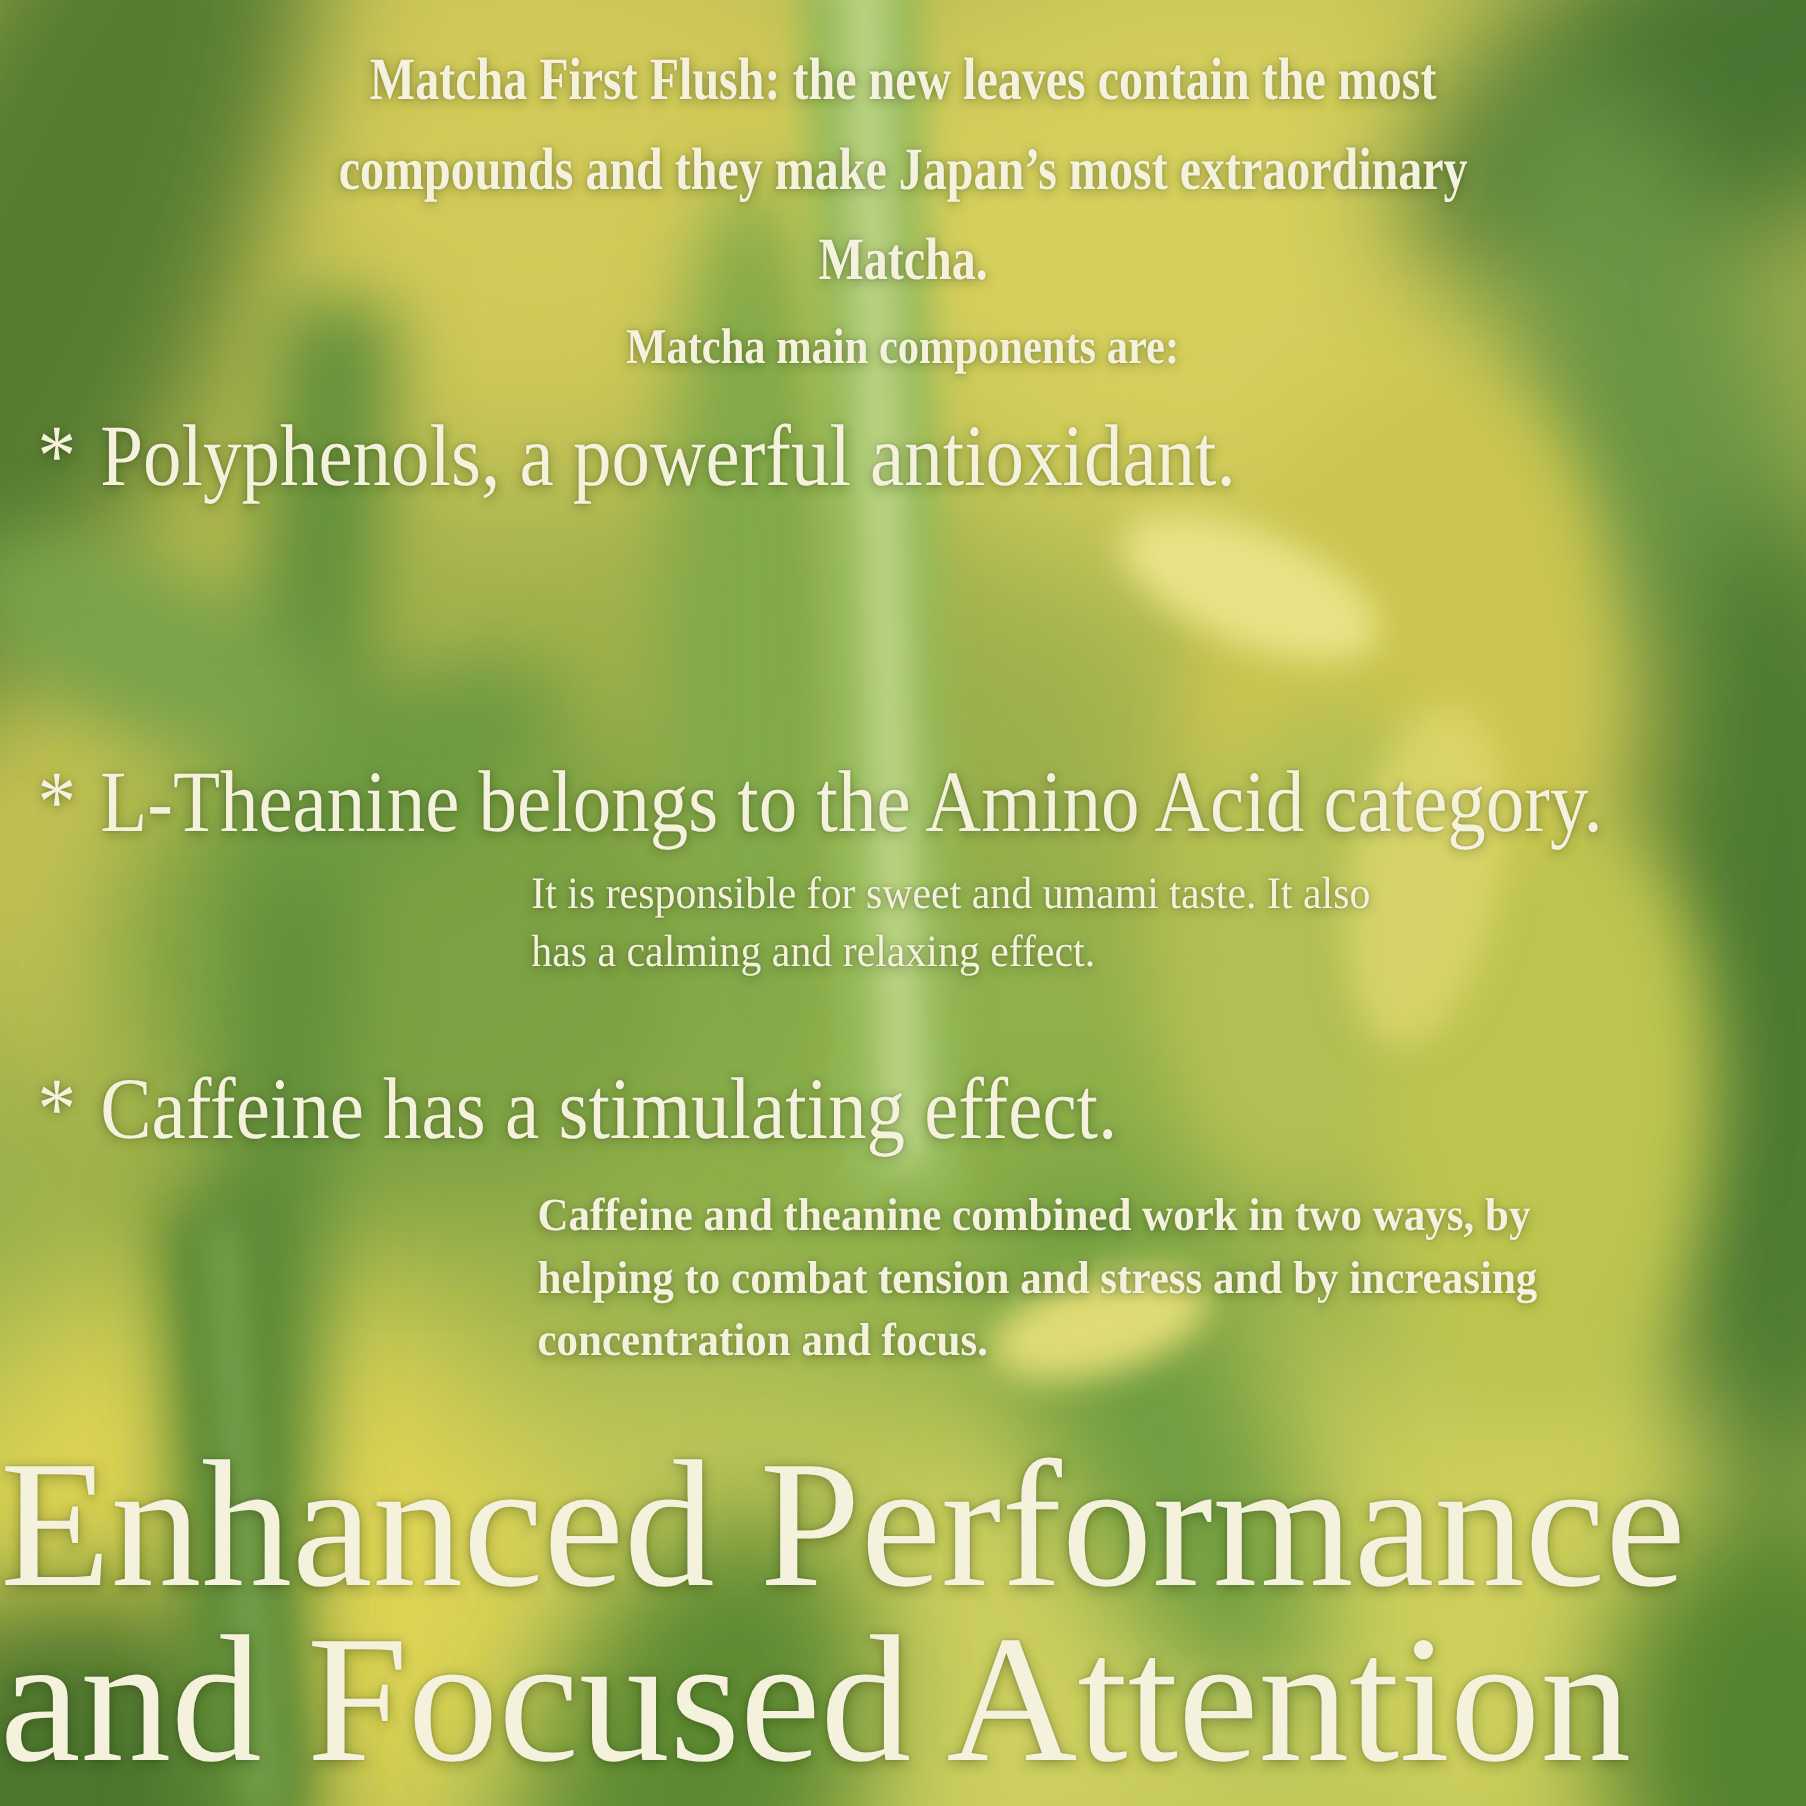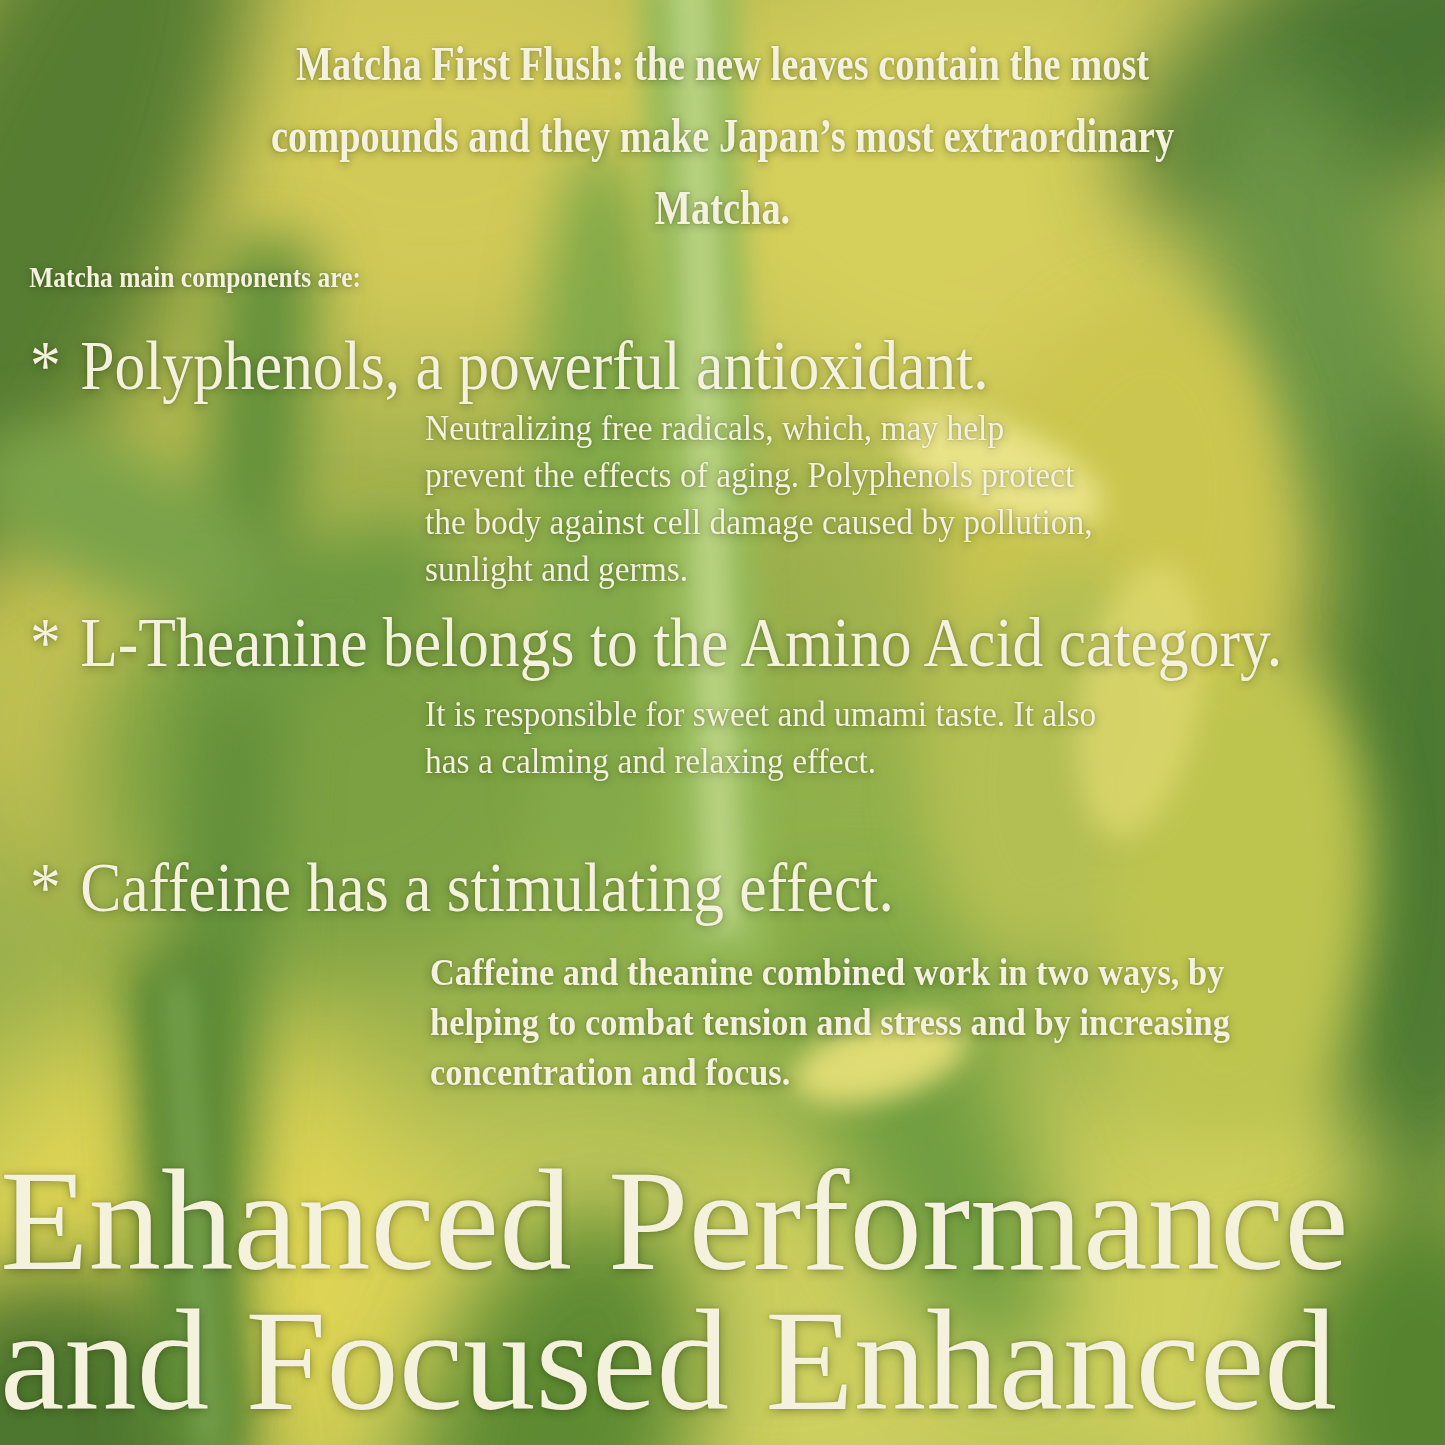--- a/index.html
+++ b/index.html
@@ -13,22 +13,22 @@
   .bg{position:absolute;inset:0;width:100%;height:100%;display:block;}
   .txt{position:absolute;text-shadow:0 2px 10px rgba(30,45,5,.38),0 0 3px rgba(30,45,5,.22);}
   .ln{white-space:nowrap;}
 
   
   .headline{top:28px;left:0;width:100%;text-align:center;
     font-weight:bold;font-size:48px;line-height:72px;}
   .headline .ln{transform:scaleX(.80);transform-origin:50% 50%;}
 
   
-  .components{top:253px;left:0;width:100%;text-align:left;
-    font-weight:bold;font-size:30px;line-height:48px;}
+  .components{top:253px;left:0;width:100%;text-align:center;
+    font-weight:bold;font-size:40px;line-height:48px;}
   .components .inner{display:inline-block;transform:scaleX(.85);transform-origin:50% 50%;}
 
   
   .sec-heading{left:30px;font-size:70px;line-height:76px;
     display:flex;align-items:flex-start;
     transform:scaleX(.88);transform-origin:left top;white-space:nowrap;}
   .sec-heading .marker{margin-right:22px;}
   .h-poly{top:328px;}
   .h-thea{top:605px;}
   .h-caff{top:850px;}
@@ -125,26 +125,20 @@
     </div>
 
   <div class="txt components">
     <span class="inner">Matcha main components are:</span>
   </div>
 
   <div class="txt sec-heading h-poly">
     <span class="marker">*</span>
     <span>Polyphenols, a powerful antioxidant.</span>
   </div>
-  <div class="txt sec-body b-poly">
-      <div class="ln">Neutralizing free radicals, which, may help</div>
-      <div class="ln">prevent the effects of aging. Polyphenols protect</div>
-      <div class="ln">the body against cell damage caused by pollution,</div>
-      <div class="ln">sunlight and germs.</div>
-    </div>
 
   <div class="txt sec-heading h-thea">
     <span class="marker">*</span>
     <span>L-Theanine belongs to the Amino Acid category.</span>
   </div>
   <div class="txt sec-body b-thea">
       <div class="ln">It is responsible for sweet and umami taste. It also</div>
       <div class="ln">has a calming and relaxing effect.</div>
     </div>
 
@@ -153,16 +147,16 @@
     <span>Caffeine has a stimulating effect.</span>
   </div>
   <div class="txt sec-body b-caff">
       <div class="ln">Caffeine and theanine combined work in two ways, by</div>
       <div class="ln">helping to combat tension and stress and by increasing</div>
       <div class="ln">concentration and focus.</div>
     </div>
 
   <div class="txt tagline">
       <div class="ln">Enhanced Performance</div>
-      <div class="ln">and Focused Enhanced</div>
+      <div class="ln">and Focused Attention</div>
     </div>
 
 </div>
 
 </body></html>

